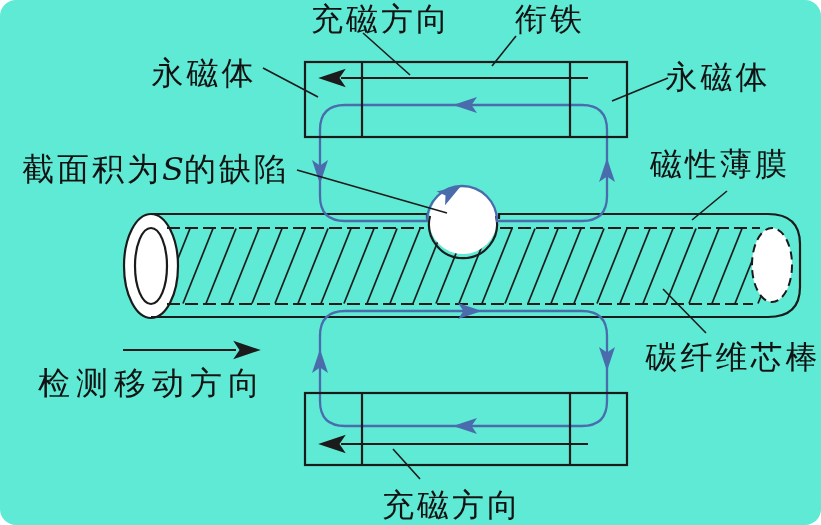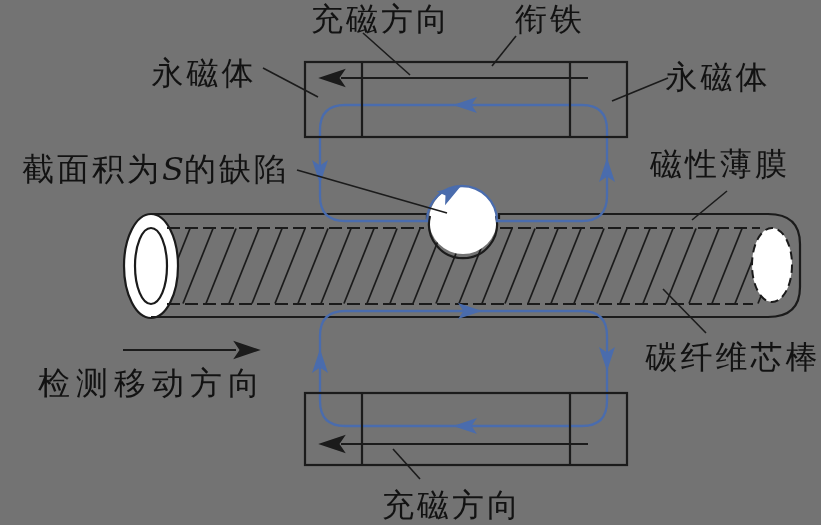--- a/index.html
+++ b/index.html
@@ -1,16 +1,16 @@
 <!DOCTYPE html>
 <html style="--flux: #4a6cad; --ink: #1b1b1b; --txt: #121212;"><head>
 <meta charset="utf-8">
 <style>
   html,body{margin:0;padding:0;background:#fff;}
-  .stage{position:relative;width:821px;height:525px;background:#737373;overflow:hidden;}
+  .stage{position:relative;width:821px;height:525px;background:#5eead4;overflow:hidden;border-radius:16px;}
   svg{display:block;}
   .ink      {stroke:var(--ink);stroke-width:2.2;fill:none;}
   .ink-thin {stroke:var(--ink);stroke-width:1.6;fill:none;}
   .hatch    {stroke:var(--ink);stroke-width:1.7;fill:none;}
   .dash     {stroke:var(--ink);stroke-width:2;fill:none;stroke-dasharray:13 5;}
   .dashsm   {stroke:var(--ink);stroke-width:2;stroke-dasharray:8 5;}
   .flux     {stroke:var(--flux);stroke-width:2.3;fill:none;}
   .fb{fill:var(--flux);stroke:none;}
   .fk{fill:var(--ink);stroke:none;}
   .whitefill{fill:#fff;}

